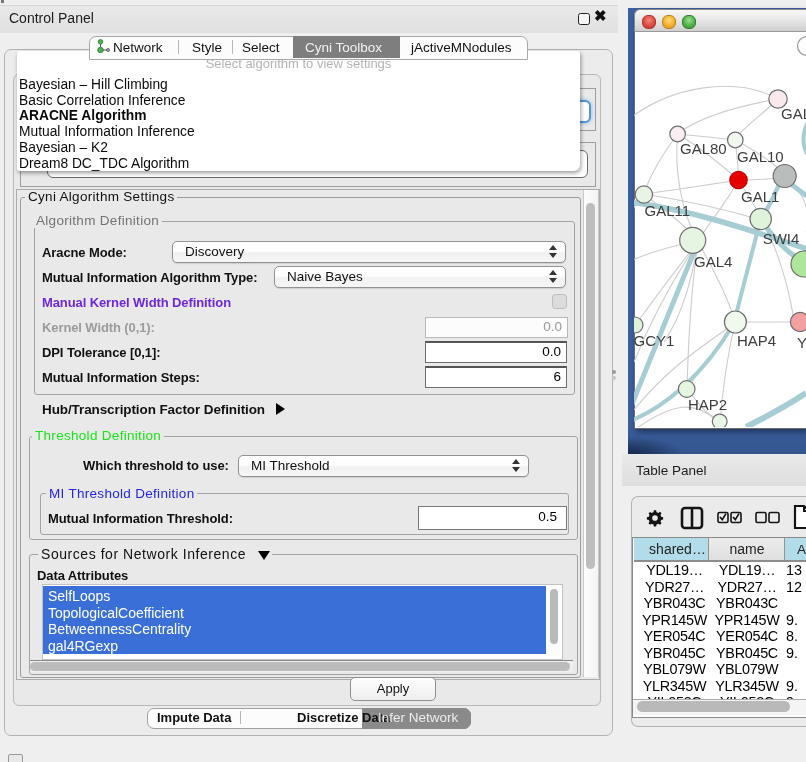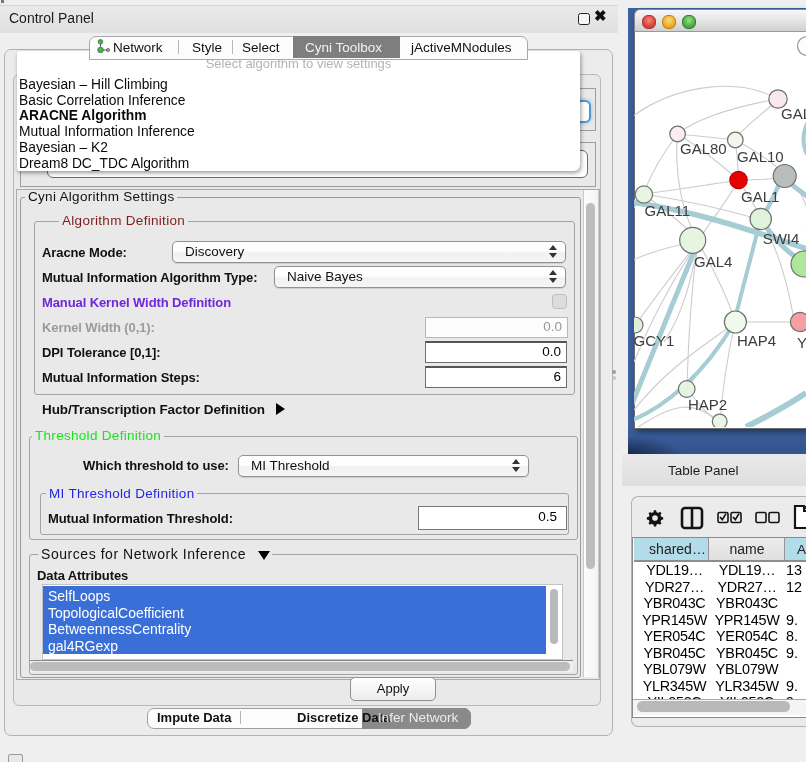--- a/index.html
+++ b/index.html
@@ -48,21 +48,21 @@
 <div class="a" style="left:47px;top:150px;width:539px;height:26px;background:#fff;border:1.5px solid #6b6b6b;border-radius:6px;"></div>
 
 <div class="a" style="left:16px;top:189px;width:582px;height:489px;border:1px solid #ababab;background:#e9e9e9;"></div>
 <div class="a" style="left:583px;top:190px;width:14px;height:487px;background:linear-gradient(90deg,#fdfdfd,#f3f3f3);border-left:1px solid #c9c9c9;border-right:1px solid #c9c9c9;"></div>
 <div class="a" style="left:585.5px;top:203px;width:9px;height:366px;background:#bdbdbd;border-radius:4.5px;"></div>
 
 <div class="fs" style="left:20px;top:197px;width:559px;height:479px;border-color:#9b9b9b;"></div>
 <div class="fst" style="left:25px;top:190px;color:#111;">Cyni Algorithm Settings</div>
 
 <div class="fs" style="left:34px;top:221px;width:539px;height:172px;"></div>
-<div class="fst" style="left:59px;top:214px;color:#7f1d1d;">Algorithm Definition</div>
+<div class="fst" style="left:33px;top:214px;color:#737373;">Algorithm Definition</div>
 <div class="lbl" style="left:42px;top:245px;">Aracne Mode:</div>
 <div class="combo" style="left:172px;top:241px;width:392px;height:20px;">
     <span class="ctext">Discovery</span>
     <span class="spin">
       <span class="up" style="top:3px;"></span>
       <span class="dn" style="top:10.5px;"></span>
     </span>
   </div>
 <div class="lbl" style="left:42px;top:270px;">Mutual Information Algorithm Type:</div>
 <div class="combo" style="left:274px;top:266px;width:290px;height:20px;">
@@ -206,21 +206,21 @@
 <text x="128.7" y="212">SWI4</text>
 <text x="60" y="235">GAL4</text>
 <text x="-0.5" y="314">GCY1</text>
 <text x="103" y="314">HAP4</text>
 <text x="163" y="316">Y</text>
 <text x="54" y="378">HAP2</text>
 </g>
 </svg>
 
 <div class="a" style="left:622px;top:454px;width:184px;height:32px;background:linear-gradient(180deg,#e9e9e9,#dedede);"></div>
-<div class="a" style="left:636px;top:463px;font-size:13.5px;color:#1c1c1c;margin-left:32px;">Table Panel</div>
+<div class="a" style="left:636px;top:463px;font-size:13.5px;color:#1c1c1c;">Table Panel</div>
 <div class="a" style="left:631px;top:496px;width:175px;height:229px;background:#ebebeb;border:1px solid #b3b3b3;border-radius:7px 0 0 7px;border-right:none;"></div>
 
 <svg class="a" style="left:645px;top:508px;" width="20" height="20" viewBox="0 0 20 20">
     <path fill="#141414" d="M10,2.2 l1.1,0 .45,2 a6,6 0 0 1 1.7,.7 l1.75-1.05 1.5,1.5 -1.05,1.75 a6,6 0 0 1 .7,1.7 l2,.45 0,2.2 -2,.45 a6,6 0 0 1 -.7,1.7 l1.05,1.75 -1.5,1.5 -1.75,-1.05 a6,6 0 0 1 -1.7,.7 l-.45,2 -2.2,0 -.45,-2 a6,6 0 0 1 -1.7,-.7 l-1.75,1.05 -1.5,-1.5 1.05,-1.75 a6,6 0 0 1 -.7,-1.7 l-2,-.45 0,-2.2 2,-.45 a6,6 0 0 1 .7,-1.7 L3.5,5.4 5,3.9 6.75,4.95 a6,6 0 0 1 1.7,-.7 l.45,-2 z M10,7.2 a2.8,2.8 0 1 0 0,5.6 a2.8,2.8 0 1 0 0,-5.6 z"></path>
   </svg>
 <svg class="a" style="left:680px;top:506px;" width="24" height="24" viewBox="0 0 24 24">
     <rect x="2" y="2" width="20" height="20" rx="3" fill="none" stroke="#141414" stroke-width="2.6"></rect>
     <line x1="12" y1="2" x2="12" y2="22" stroke="#141414" stroke-width="2.6"></line>
   </svg>
 <svg class="a" style="left:717px;top:511px;" width="25" height="14" viewBox="0 0 25 14">

